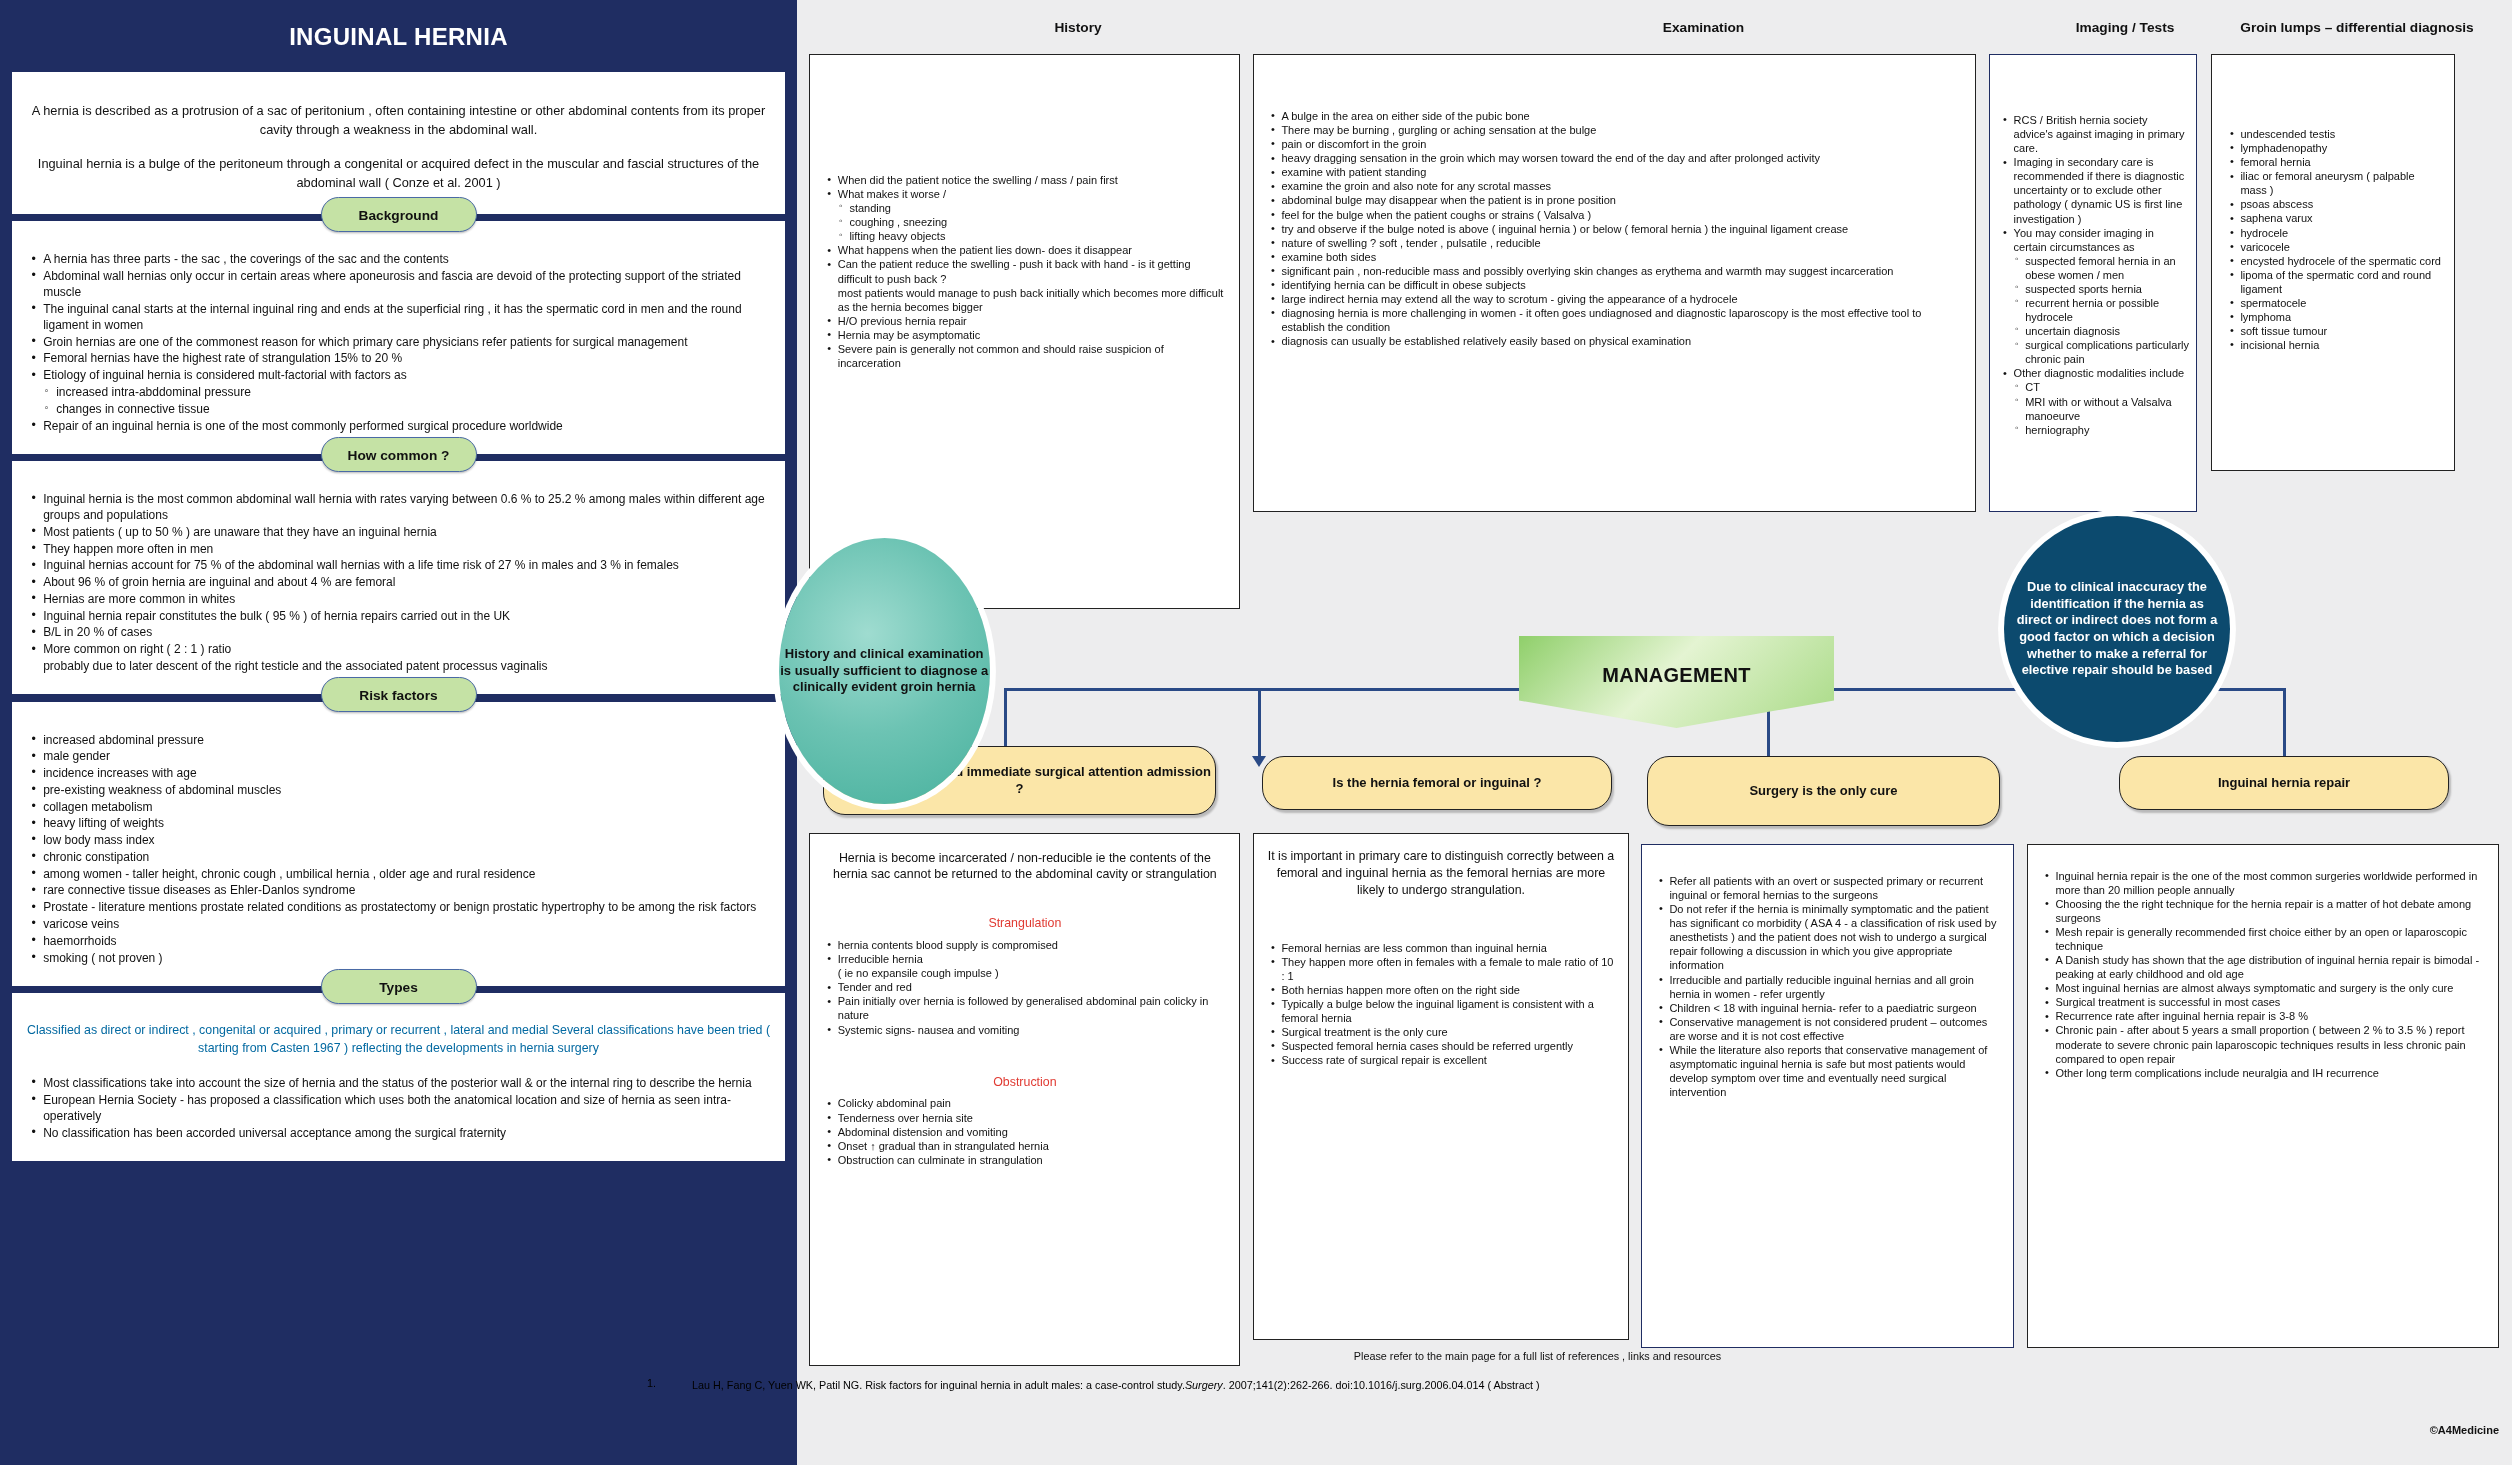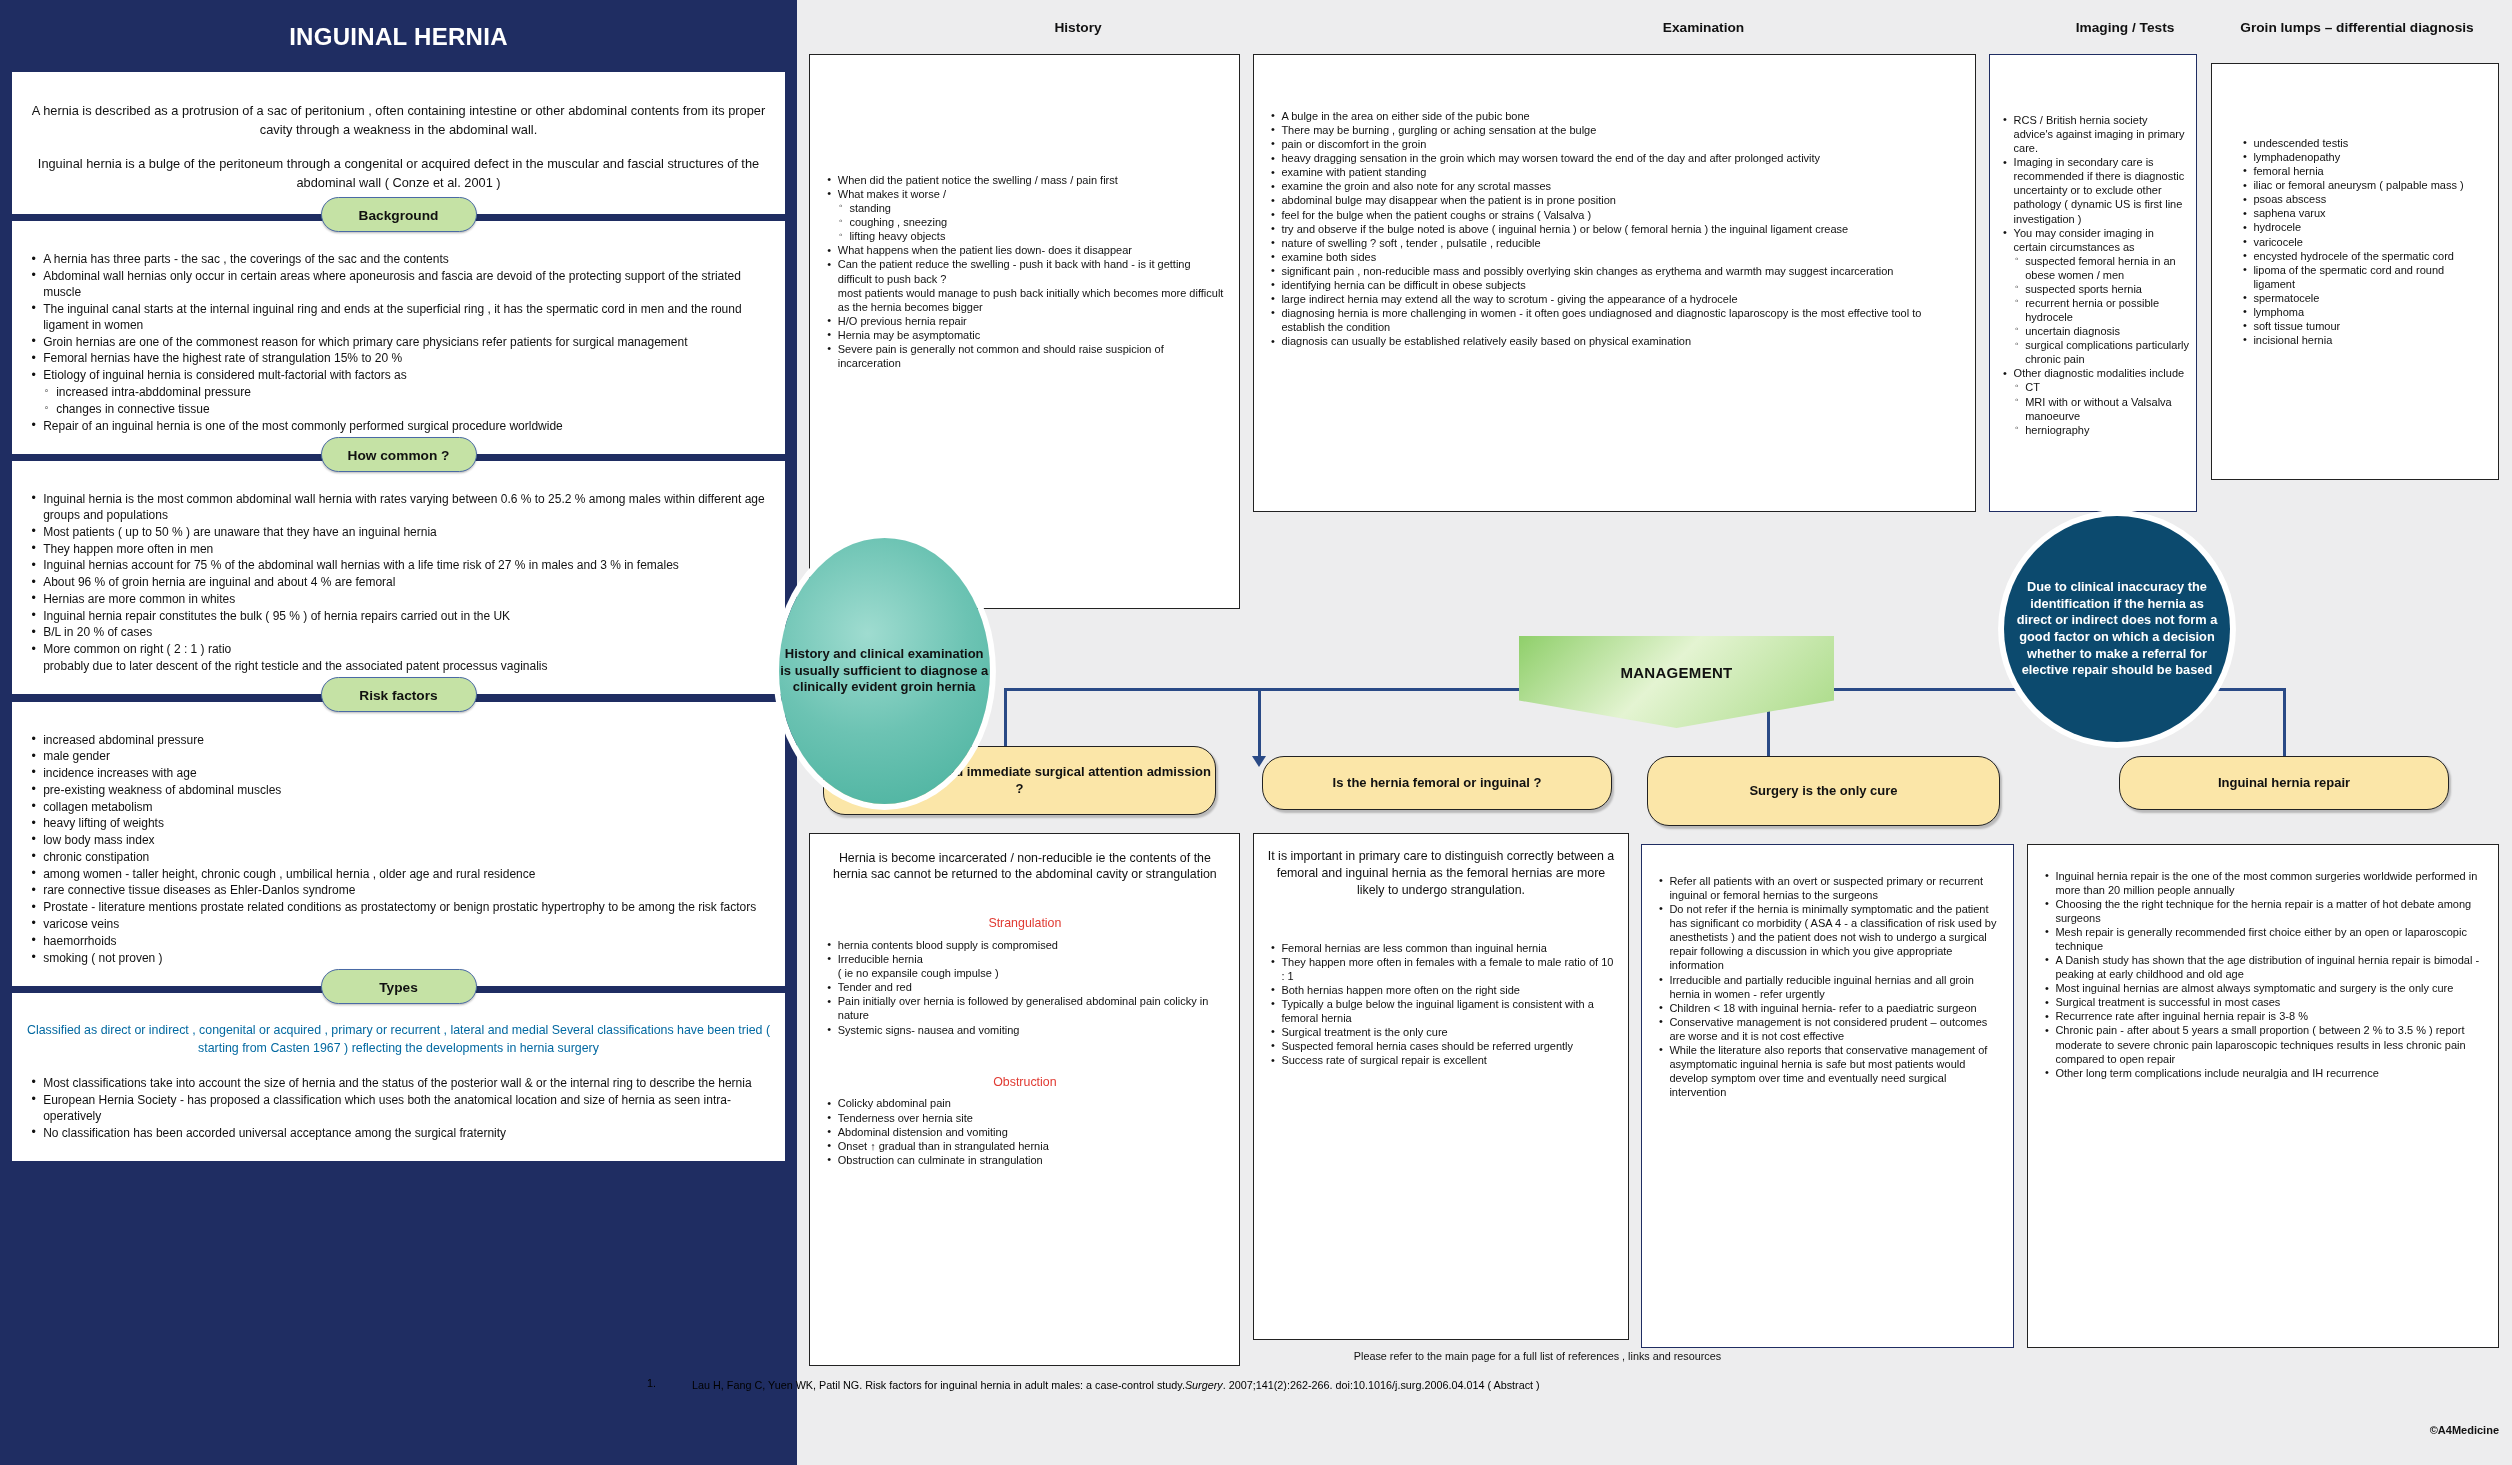--- a/index.html
+++ b/index.html
@@ -91,21 +91,21 @@
 
   
   #management{
     position:absolute; left:1519px; top:636px; width:315px; height:92px;
     background:linear-gradient(135deg,#8fcf6a 0%, #e4f4d2 45%, #a8da85 100%);
     clip-path:polygon(0 0,100% 0,100% 70%,50% 100%,0 70%);
     display:flex; align-items:flex-start; justify-content:center;
     filter:drop-shadow(2.6px 3.3px 2px rgba(0,0,0,.35));
     z-index:35;
   }
-  #management span{ font-size:15px; font-weight:bold; color:#111; margin-top:27.5px; letter-spacing:0.3px;}
+  #management span{ font-size:20px; font-weight:bold; color:#111; margin-top:27.5px; letter-spacing:0.3px;}
 
   
   .ybox{
     position:absolute; background:#fbe6a8; border:0.9px solid #222;
     border-radius:22px; display:flex; align-items:center; justify-content:center;
     text-align:center; font-size:13px; font-weight:bold; color:#111; line-height:1.3;
     box-shadow:2px 2.6px 2px rgba(0,0,0,.22); z-index:30;
   }
 
   
@@ -256,21 +256,21 @@
         <li class="sub">recurrent hernia or possible hydrocele</li>
         <li class="sub">uncertain diagnosis</li>
         <li class="sub">surgical complications particularly chronic pain</li>
         <li class="">Other diagnostic modalities include</li>
         <li class="sub">CT</li>
         <li class="sub">MRI with or without a Valsalva manoeurve</li>
         <li class="sub">herniography</li>
       </ul>
   </div>
 
-  <div class="card thin" style="left:1414px; top:63px; width:288px; height:417px; padding-top:72px; padding-left:27px;">
+  <div class="card thin" style="left:1414px; top:54px; width:244px; height:417px; padding-top:72px; padding-left:14px;">
     <ul>
         <li class="">undescended testis</li>
         <li class="">lymphadenopathy</li>
         <li class="">femoral hernia</li>
         <li class="">iliac or femoral aneurysm ( palpable mass )</li>
         <li class="">psoas abscess</li>
         <li class="">saphena varux</li>
         <li class="">hydrocele</li>
         <li class="">varicocele</li>
         <li class="">encysted hydrocele of the spermatic cord</li>

